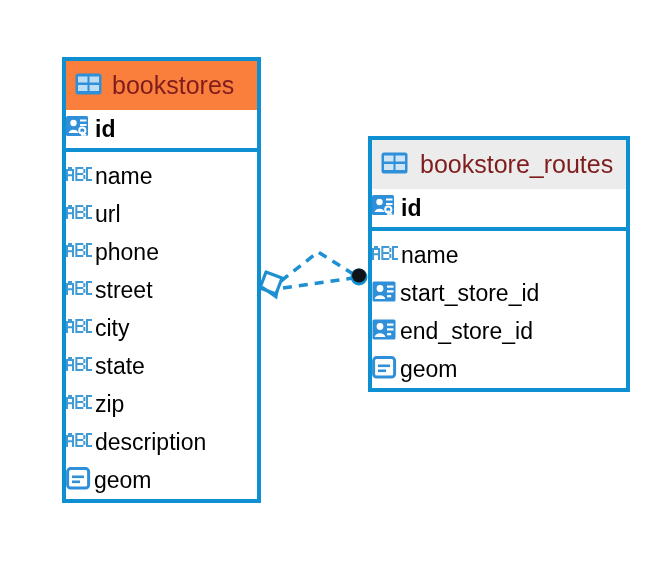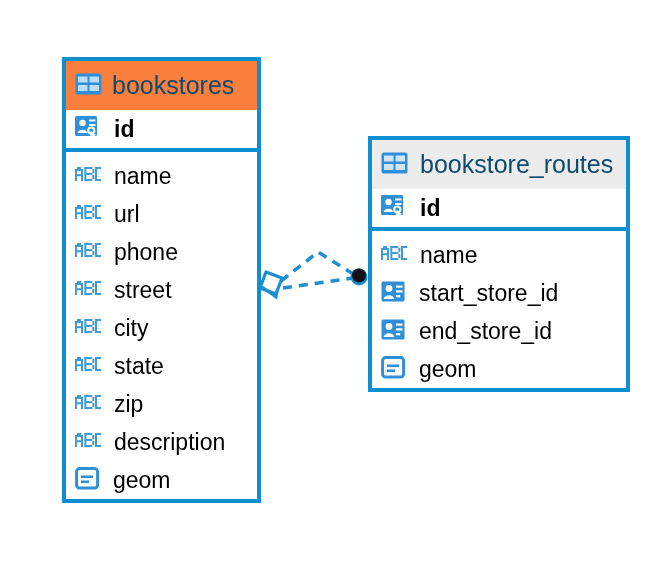--- a/index.html
+++ b/index.html
@@ -29,35 +29,34 @@
     display: flex;
     align-items: center;
     padding-left: 9px;
     gap: 10px;
   }
   .entity-header.selected { background: #fa7f3c; }
   .entity-header.plain    { background: #ececec; gap: 12px; }
 
   .entity-title {
     font-size: 25px;
-    color: #0c4a6e;
+    color: #7f1d1d;
     line-height: 1;
     white-space: nowrap;
   }
 
   
   .pk-row { border-bottom: 4px solid #0d8fd1; }
   .pk-gap { height: 5px; background: #ffffff; }
 
   .field {
     display: flex;
     align-items: center;
     height: 38px;
-    padding-left: 9px;
-    gap: 13px;
+    gap: 3px;
     background: #ffffff;
   }
   .field-name {
     font-size: 23px;
     color: #000000;
     line-height: 1;
     white-space: nowrap;
   }
   .field-name.bold { font-weight: bold; }
 

